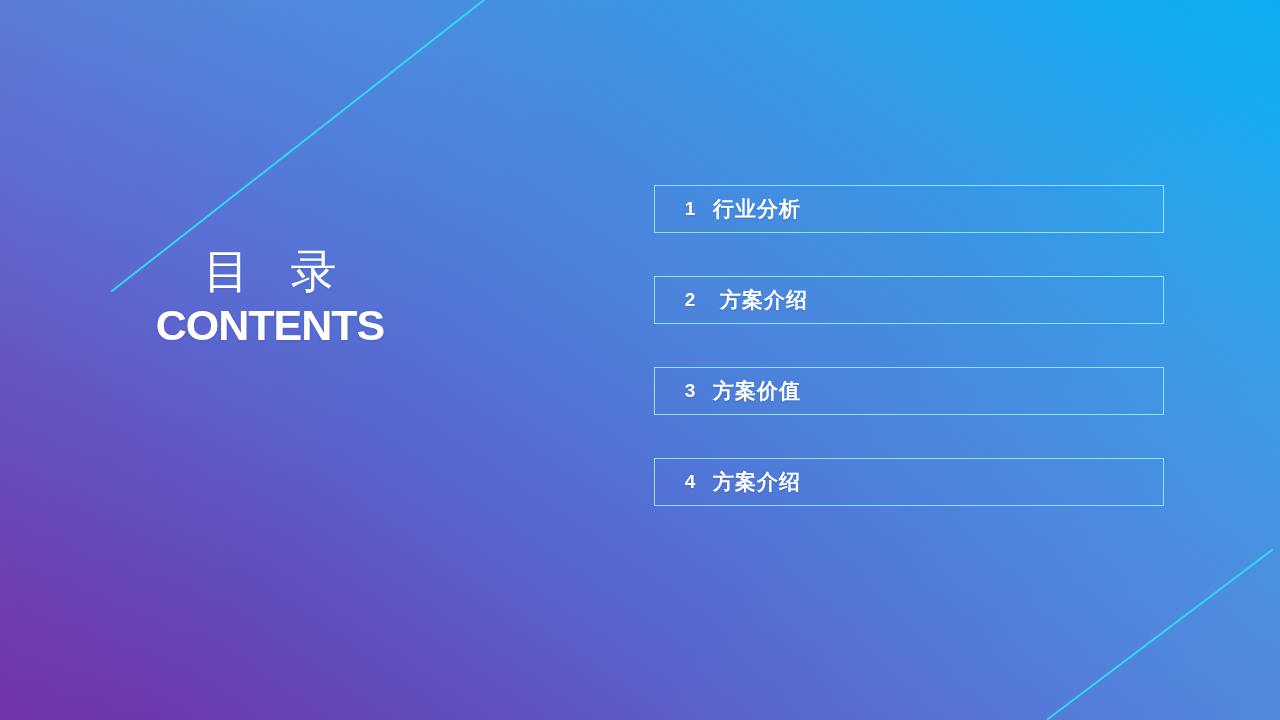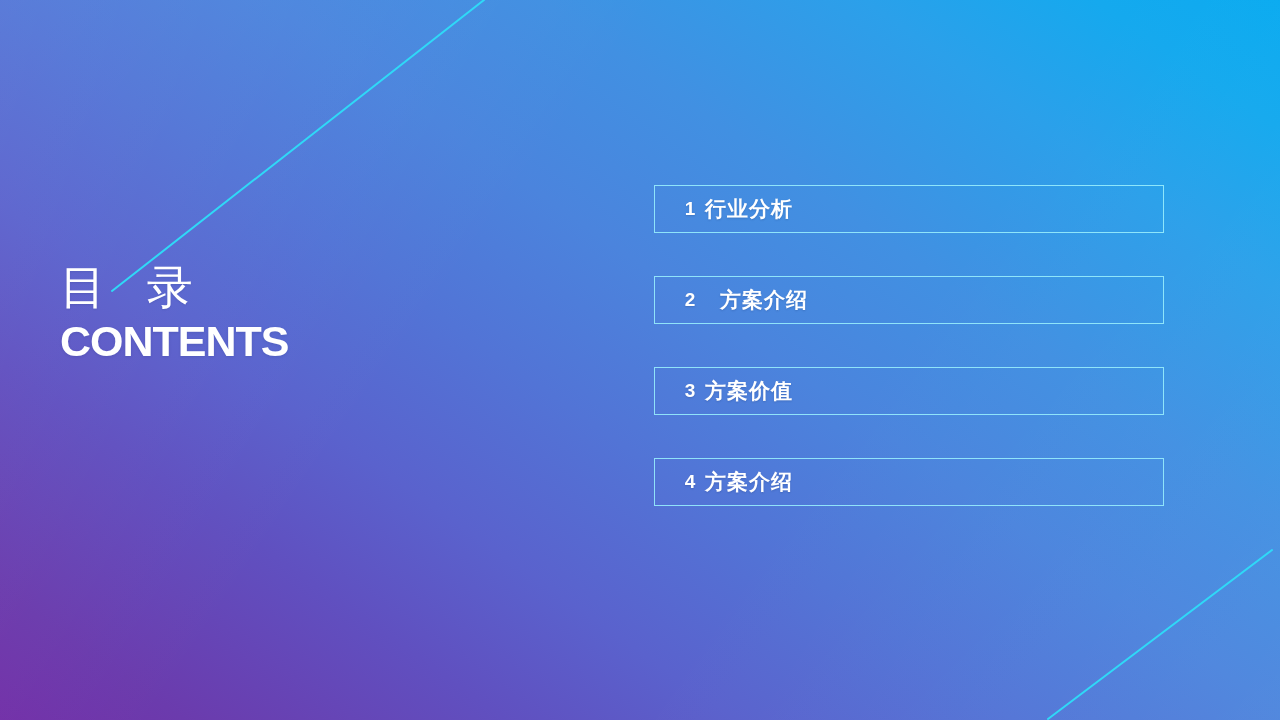--- a/index.html
+++ b/index.html
@@ -47,23 +47,23 @@
     inset: 0;
     width: 1280px;
     height: 720px;
     pointer-events: none;
   }
 
   
   .title-block {
     position: absolute;
     left: 60px;
-    top: 262px;
+    top: 246px;
     width: 420px;
-    text-align: left;
+    text-align: center;
     color: #ffffff;
   }
   .title-cn {
     font-size: 46px;
     line-height: 50px;
     font-weight: 400;
     letter-spacing: 14px;
     
     margin-right: -14px;
     text-shadow: 0 1px 2px rgba(20,40,90,0.12);
@@ -102,21 +102,21 @@
     font-weight: 700;
     margin-left: 28px;
     width: 14px;
     text-align: center;
     text-shadow: 0 1px 2px rgba(20,40,90,0.20);
   }
   .toc-label {
     color: #ffffff;
     font-size: 21px;
     font-weight: 700;
-    margin-left: 8px;
+    margin-left: 16px;
     letter-spacing: 1px;
     text-shadow: 0 1px 2px rgba(20,40,90,0.20);
   }
   
   .toc-item.tight .toc-label { margin-left: 23px; }
 </style>
 </head>
 <body>
 
 <div id="slide">

